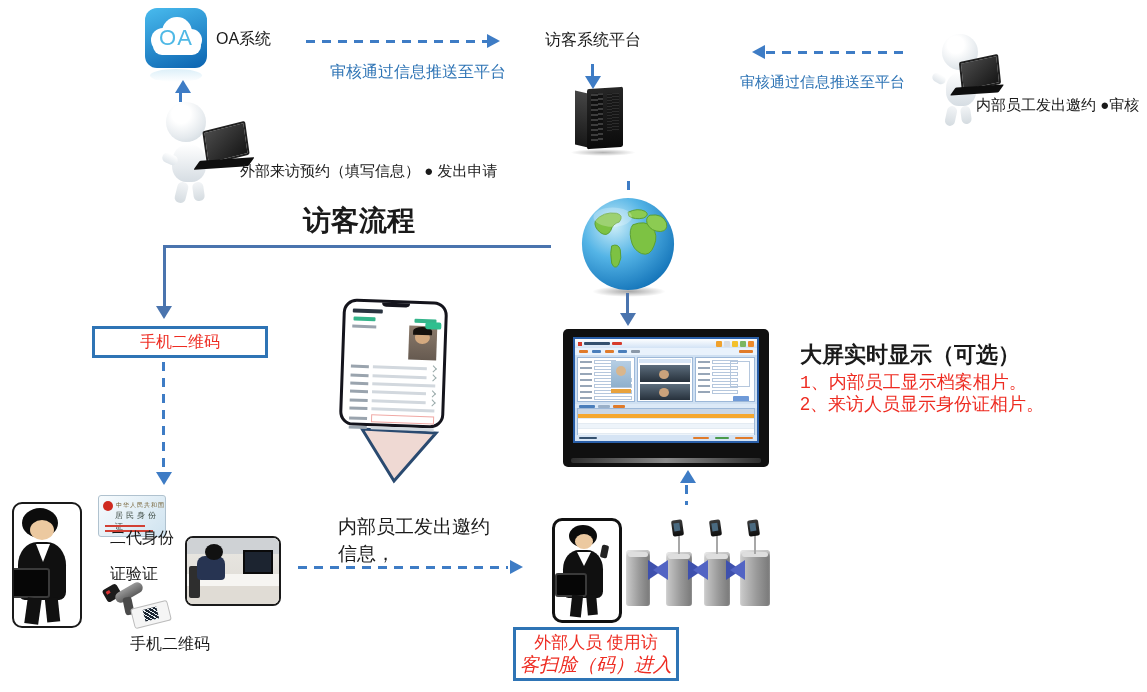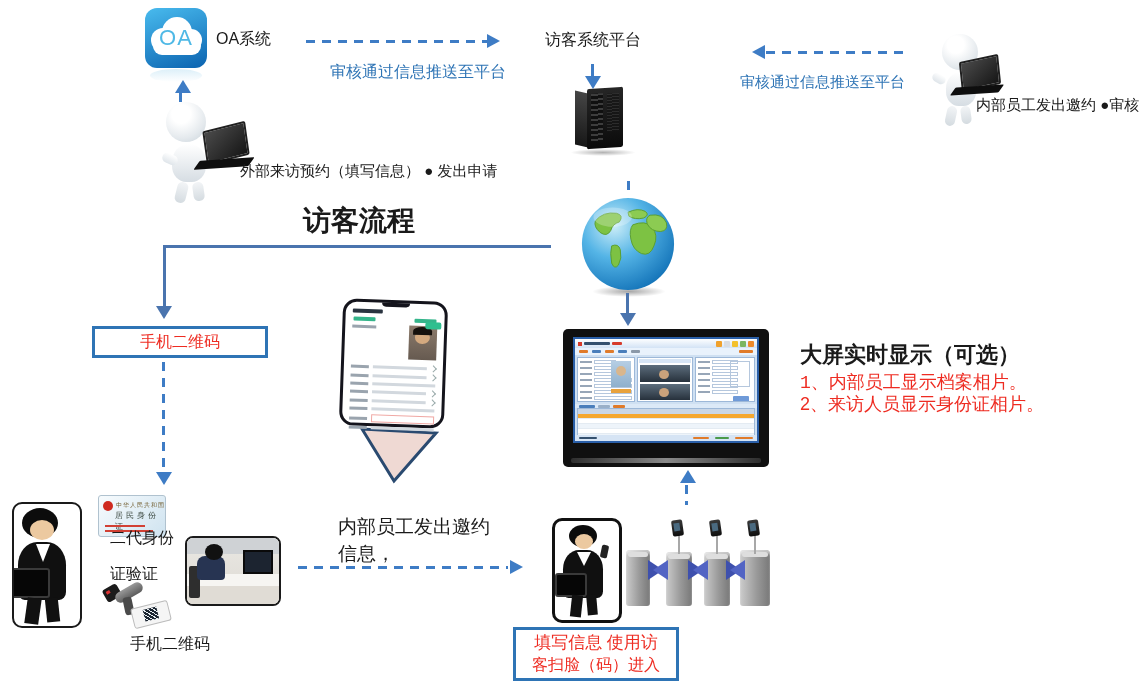--- a/index.html
+++ b/index.html
@@ -523,17 +523,17 @@
     <div class="tpole" style="left:90px;top:8px;height:26px;"></div>
     <div class="thead2" style="left:84px;top:0;"></div>
     <div class="tpole" style="left:128px;top:8px;height:26px;"></div>
     <div class="thead2" style="left:122px;top:0;"></div>
   </div>
 
   <div class="ah up" style="left:680px;top:470px;"></div>
   <div class="dash-v" style="left:685px;top:485px;height:20px;"></div>
 
   <div class="bluebox" style="left:513px;top:627px;width:160px;height:48px;">
-    <span style="font-size:17px;">填写信息 使用访</span>
-    <span style="font-size:16px;">客扫脸（码）进入</span>
+    <span style="font-size:17px;">外部人员 使用访</span>
+    <span style="font-size:19px;font-style:italic;">客扫脸（码）进入</span>
   </div>
 
 </div>
 
 </body></html>

